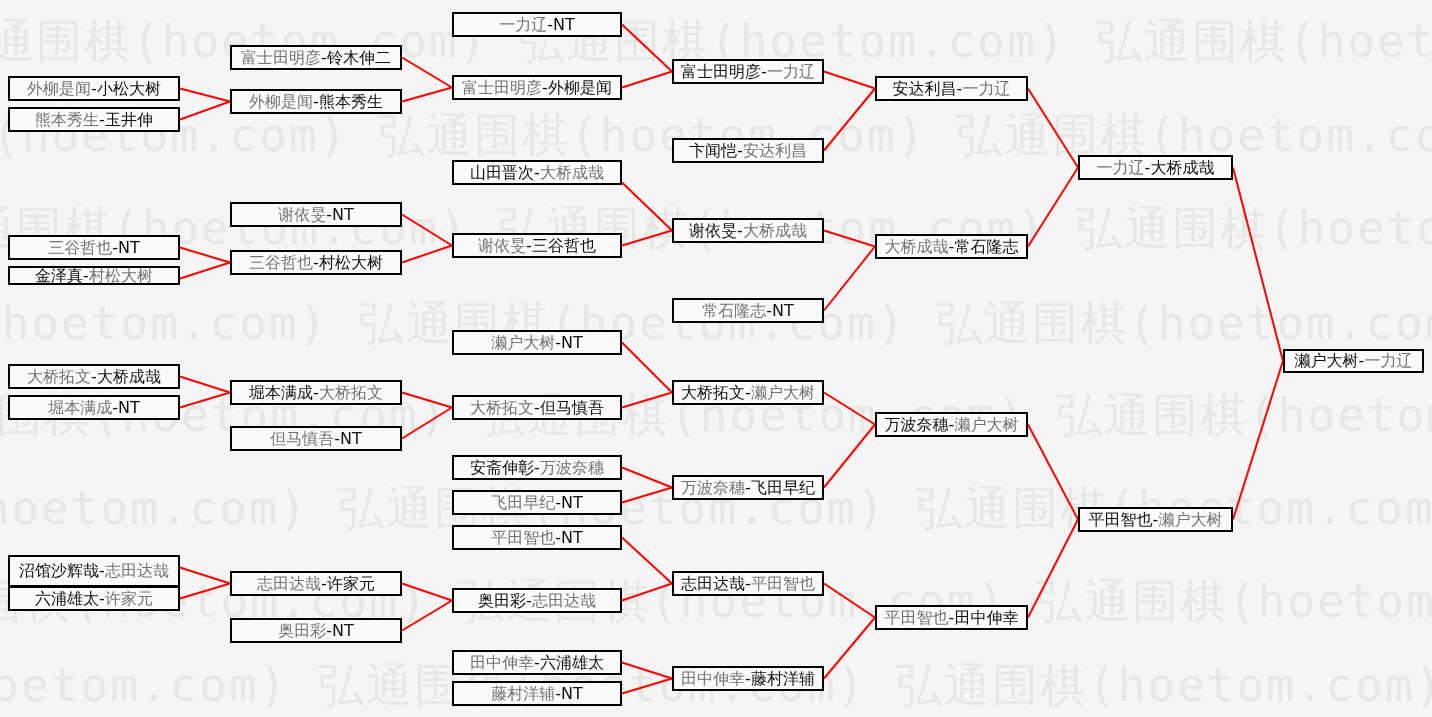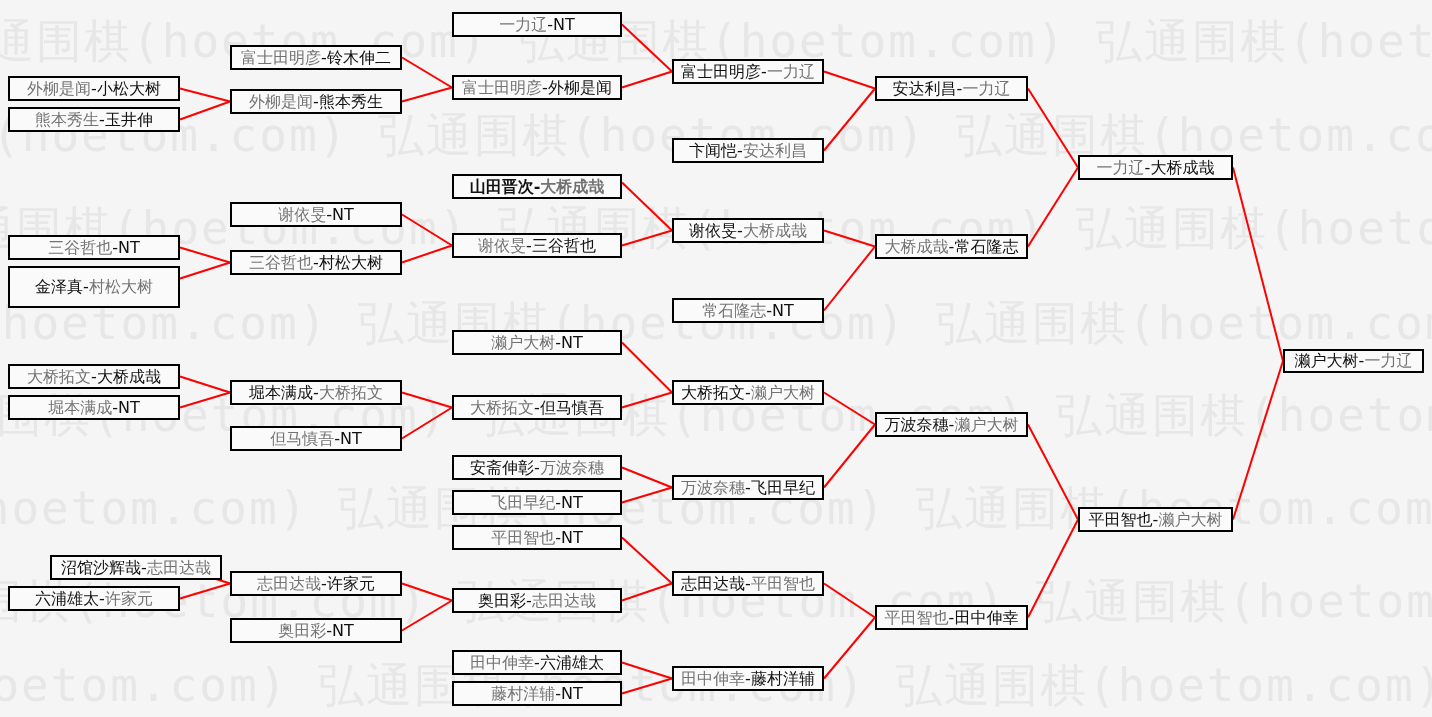--- a/index.html
+++ b/index.html
@@ -83,36 +83,36 @@
       <div class="match-box" style="left: 8px; top: 107px; width: 172px; height: 25px;">
         <span class="red">熊本秀生</span>
         <span class="blk">-</span>
         <span class="blk">玉井伸</span>
       </div>
       <div class="match-box" style="left: 8px; top: 235px; width: 172px; height: 25px;">
         <span class="red">三谷哲也</span>
         <span class="blk">-</span>
         <span class="blk">NT</span>
       </div>
-      <div class="match-box" style="left: 8px; top: 266px; width: 172px; height: 42px;">
+      <div class="match-box" style="left: 8px; top: 266px; width: 172px; height: 19px;">
         <span class="blk">金泽真</span>
         <span class="blk">-</span>
         <span class="red">村松大树</span>
       </div>
       <div class="match-box" style="left: 8px; top: 364px; width: 172px; height: 25px;">
         <span class="red">大桥拓文</span>
         <span class="blk">-</span>
         <span class="blk">大桥成哉</span>
       </div>
       <div class="match-box" style="left: 8px; top: 395px; width: 172px; height: 25px;">
         <span class="red">堀本满成</span>
         <span class="blk">-</span>
         <span class="blk">NT</span>
       </div>
-      <div class="match-box" style="left: 8px; top: 555px; width: 172px; height: 25px; margin-left: 42px;">
+      <div class="match-box" style="left: 8px; top: 555px; width: 172px; height: 32px;">
         <span class="blk">沼馆沙辉哉</span>
         <span class="blk">-</span>
         <span class="red">志田达哉</span>
       </div>
       <div class="match-box" style="left: 8px; top: 586px; width: 172px; height: 25px;">
         <span class="blk">六浦雄太</span>
         <span class="blk">-</span>
         <span class="red">许家元</span>
       </div>
       <div class="match-box" style="left: 230px; top: 45px; width: 172px; height: 25px;">
@@ -158,21 +158,21 @@
       <div class="match-box" style="left: 452px; top: 12px; width: 170px; height: 25px;">
         <span class="red">一力辽</span>
         <span class="blk">-</span>
         <span class="blk">NT</span>
       </div>
       <div class="match-box" style="left: 452px; top: 75px; width: 170px; height: 25px;">
         <span class="red">富士田明彦</span>
         <span class="blk">-</span>
         <span class="blk">外柳是闻</span>
       </div>
-      <div class="match-box" style="left: 452px; top: 174px; width: 170px; height: 25px; font-weight: bold;">
+      <div class="match-box" style="left: 452px; top: 160px; width: 170px; height: 25px;">
         <span class="blk">山田晋次</span>
         <span class="blk">-</span>
         <span class="red">大桥成哉</span>
       </div>
       <div class="match-box" style="left: 452px; top: 233px; width: 170px; height: 25px;">
         <span class="red">谢依旻</span>
         <span class="blk">-</span>
         <span class="blk">三谷哲也</span>
       </div>
       <div class="match-box" style="left: 452px; top: 330px; width: 170px; height: 25px;">

